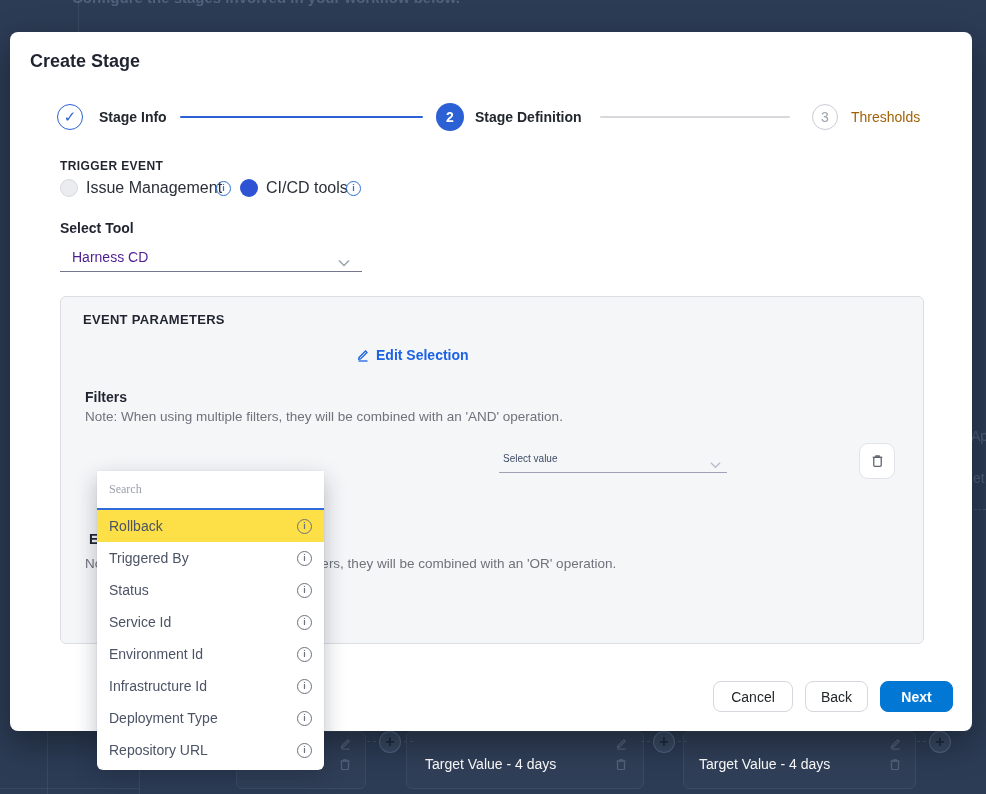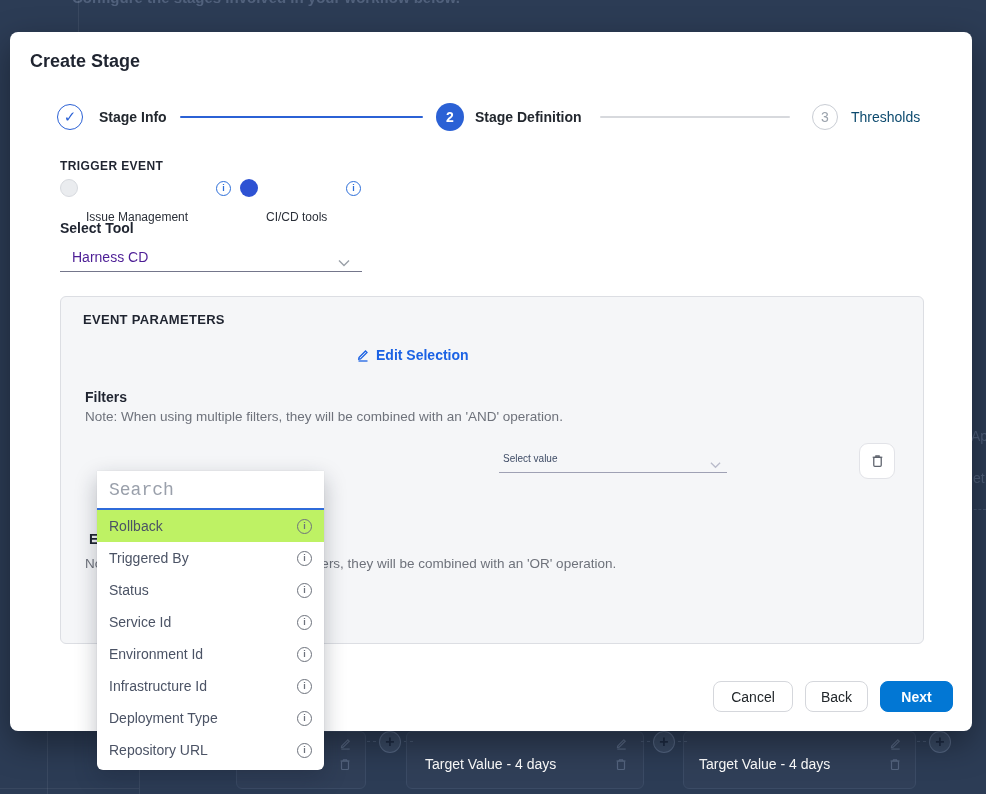--- a/index.html
+++ b/index.html
@@ -32,32 +32,32 @@
   
   .step-circle { position:absolute; border-radius:50%; display:flex; align-items:center;
                  justify-content:center; font-size:14px; }
   .step-done   { left:47px; top:72px; width:26px; height:26px; border:1.6px solid #2b61d5; color:#2b61d5; font-size:15px; }
   .step-active { left:426px; top:71px; width:28px; height:28px; background:#2b61d5; color:#ffffff; font-weight:600; }
   .step-next   { left:802px; top:72px; width:26px; height:26px; border:1.4px solid #c9cdd4; color:#9aa2ac; }
   .step-label  { position:absolute; top:72px; height:26px; line-height:27px; font-size:14px;
                  font-weight:600; color:#22272e; white-space:nowrap; }
   .step-label-1 { left:89px; }
   .step-label-2 { left:465px; }
-  .step-label-3 { left:841px; color:#0c4a6e; font-weight:400; }
+  .step-label-3 { left:841px; color:#a16207; font-weight:400; }
   .step-line { position:absolute; top:84px; height:2px; border-radius:1px; }
   .step-line-1 { left:170px; width:243px; background:#2b61d5; }
   .step-line-2 { left:590px; width:190px; background:#d7d9dd; }
 
   
   .trigger-label { position:absolute; left:50px; top:127px; font-size:12px; font-weight:700;
                    letter-spacing:0.4px; color:#1f2430; }
   .radio { position:absolute; top:147px; width:18px; height:18px; border-radius:50%; }
   .radio-off { left:50px; background:#eaecef; border:1px solid #d7dadf; }
   .radio-on  { left:230px; background:#2e52d3; }
-  .radio-label { position:absolute; top:146px; height:20px; line-height:20px; font-size:12px; color:#2a2f38; white-space:nowrap;margin-top:29px; }
+  .radio-label { position:absolute; top:146px; height:20px; line-height:20px; font-size:16px; color:#2a2f38; white-space:nowrap; }
   .info-icon { width:15px; height:15px; border:1.2px solid currentColor; border-radius:50%;
                display:inline-flex; align-items:center; justify-content:center;
                font-size:9px; font-weight:700; line-height:1; }
   .info-blue { position:absolute; top:149px; color:#2e6fd9; }
 
   
   .tool-label { position:absolute; left:50px; top:188px; font-size:14px; font-weight:700; color:#1f2430; }
   .tool-field { position:absolute; left:50px; top:212px; width:302px; height:28px;
                 border-bottom:1px solid #74768b; }
   .tool-value { position:absolute; left:12px; top:0; height:26px; line-height:26px;
@@ -89,26 +89,26 @@
   .value-text { position:absolute; left:4px; top:0; height:24px; line-height:24px; font-size:10px; color:#3f4c66; }
   .trash-btn { position:absolute; left:798px; top:146px; width:36px; height:36px; border-radius:9px;
                border:1px solid #e2e3e8; background:#ffffff; display:flex; align-items:center;
                justify-content:center; color:#5f646e; cursor:pointer; }
 
   
   .dropdown { position:absolute; left:87px; top:439px; width:227px; background:#ffffff;
               border-radius:0 0 6px 6px; padding-bottom:4px; z-index:30;
               box-shadow:0 8px 22px rgba(20,28,45,0.28), 0 0 1px rgba(0,0,0,0.2); }
   .search-wrap { height:39px; border-bottom:2px solid #2f6bd9; }
-  .search-input { width:100%; height:37px; border:0; outline:none; padding:0 12px; font-size:18px;
-                  font-family:Liberation Mono, monospace; color:#7f1d1d; background:transparent; }
+  .search-input { width:100%; height:37px; border:0; outline:none; padding:0 12px; font-size:12px;
+                  font-family:Liberation Serif, serif; color:#7f1d1d; background:transparent; }
   .search-input::placeholder { color:#9aa0ab; }
   .dd-item { height:32px; padding:0 12px; display:flex; align-items:center;
              justify-content:space-between; cursor:pointer; }
-  .dd-item.hl { background:#bef264; }
+  .dd-item.hl { background:#fde047; }
   .dd-item-label { font-size:14px; color:#4b5365; white-space:nowrap; }
   .info-gray { color:#6d727c; }
 
   
   .btn { position:absolute; top:649px; height:31px; border-radius:8px; font-size:14px;
          display:flex; align-items:center; justify-content:center; cursor:pointer;
          font-family:"Liberation Sans", sans-serif; }
   .btn-ghost { background:#ffffff; border:1px solid #d5d7dc; color:#22272b; }
   .btn-cancel { left:703px; width:80px; }
   .btn-back { left:795px; width:63px; }

